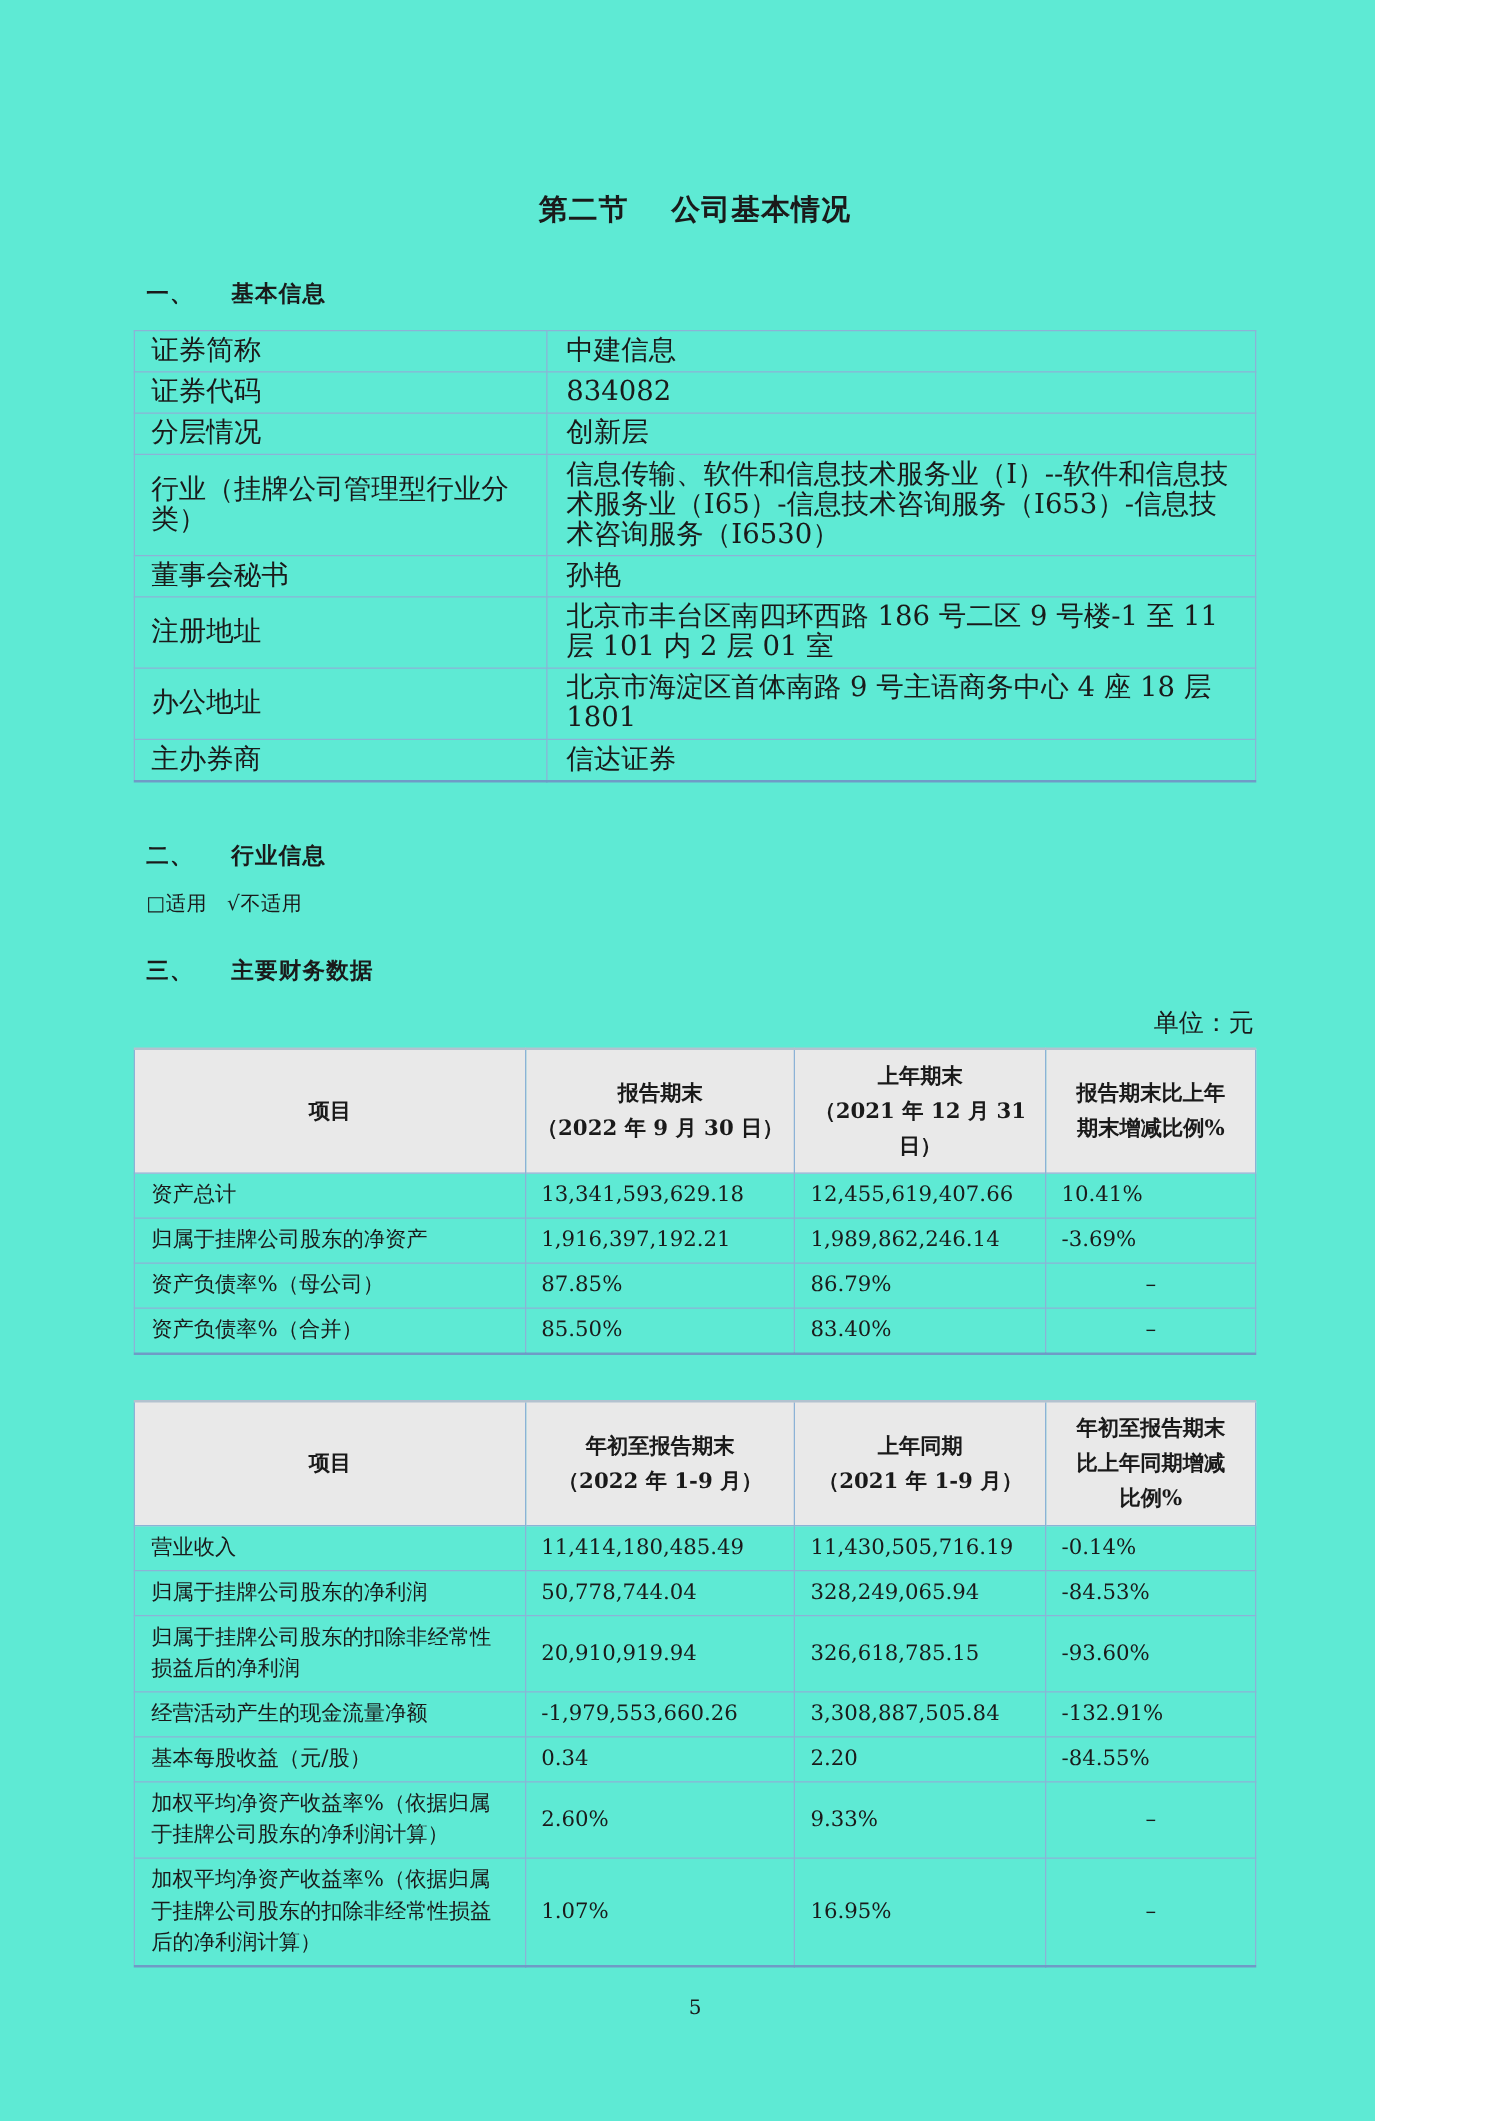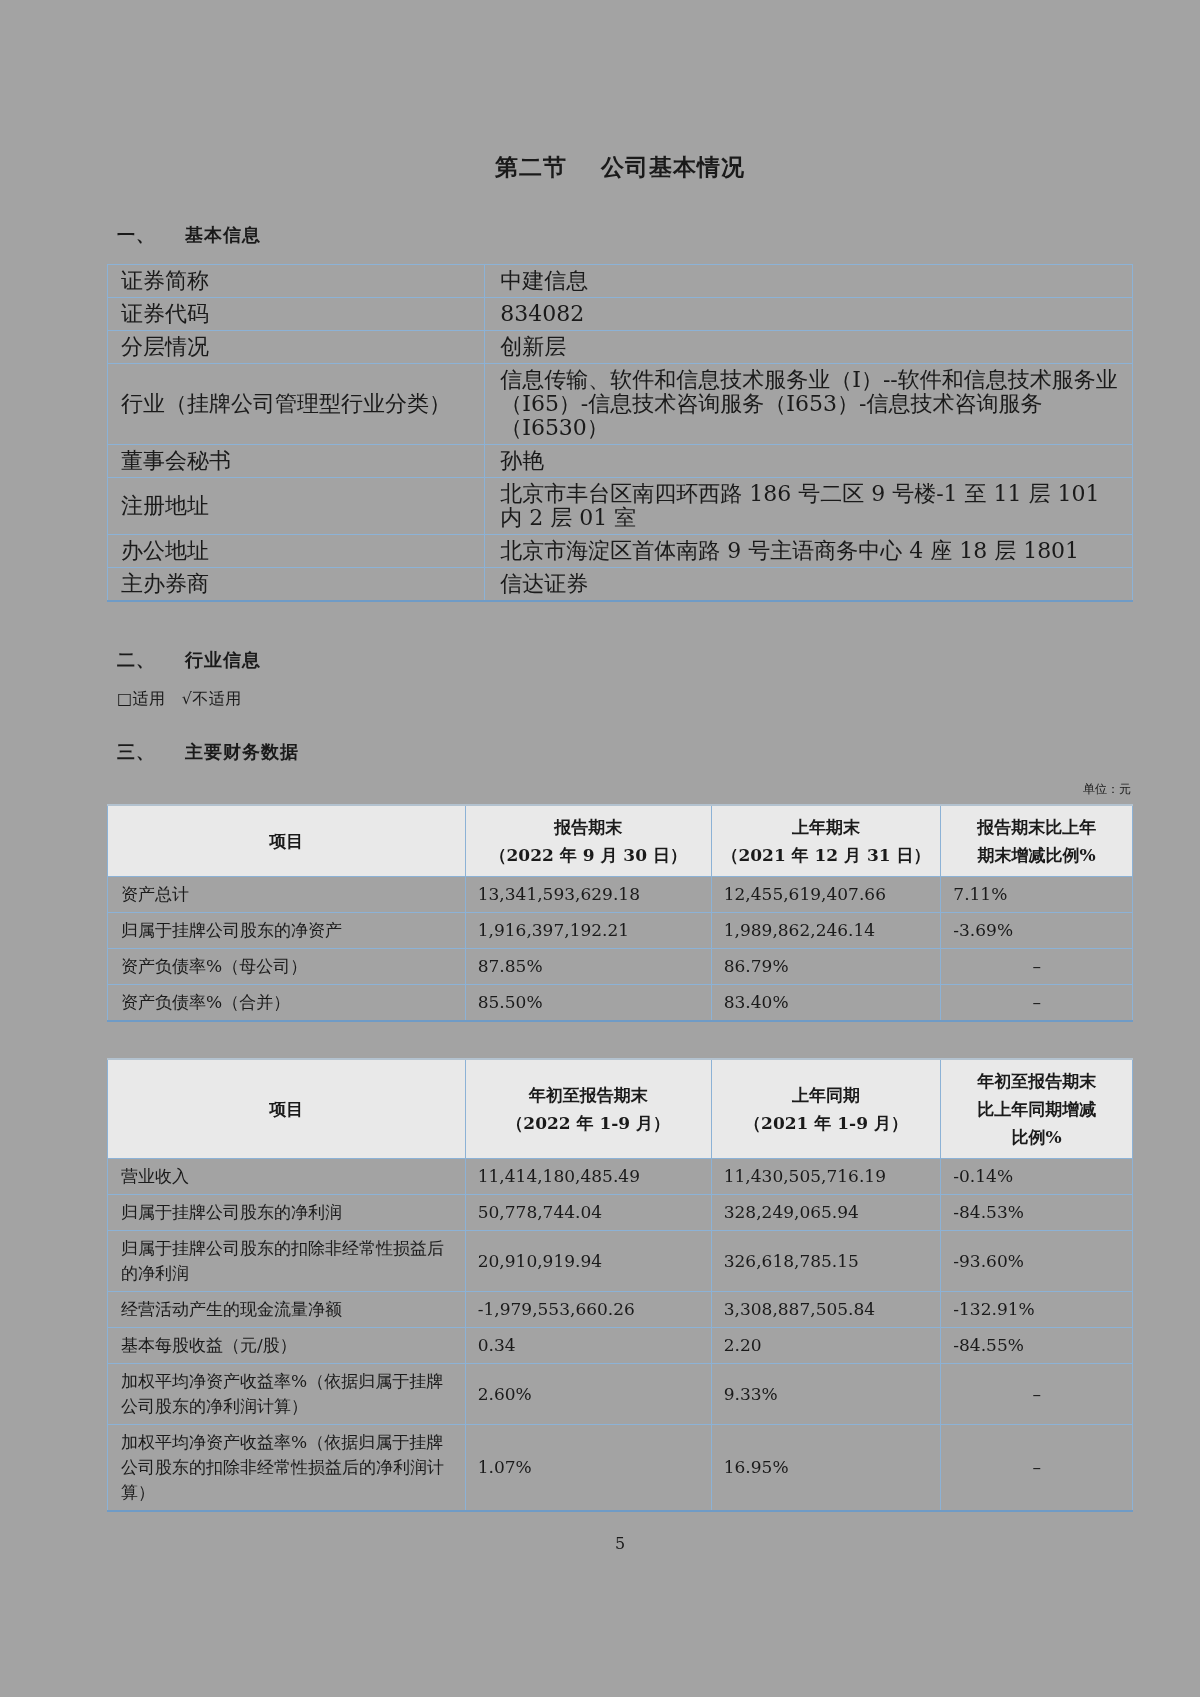--- a/index.html
+++ b/index.html
@@ -1,21 +1,21 @@
 <!DOCTYPE html>
 <html lang="zh"><head>
 <meta charset="utf-8">
 <style>
   * { margin:0; padding:0; box-sizing:border-box; }
   html,body { background:#ffffff; }
   body { font-family:"DejaVu Serif","Liberation Serif",serif; color:#1a1a1a; }
 
   .page {
-    width:1200px; height:1697px; background:#a3a3a3;
-    padding:152px 67px 0 107px; position:relative; overflow:hidden;
+    width:1100px; height:1697px; background:#5eead4;
+    padding:152px 95px 0 107px; position:relative; overflow:hidden;
   }
 
   .doc-title {
     display:flex; justify-content:center; align-items:baseline; gap:34px;
     font-family:"DejaVu Sans","Liberation Sans",sans-serif;
     font-weight:700; font-size:23px; letter-spacing:1px;
     margin-bottom:40px;
   }
 
   .sec {
@@ -35,21 +35,21 @@
     vertical-align:middle;
   }
   table.info col.c-label { width:36.8%; }
   table.info td.val { padding-left:15px;margin-top:12px; }
 
   .applicability {
     font-size:16px; margin:0 0 30px 10px; letter-spacing:0.5px;
     display:flex; gap:16px;
   }
 
-  .unit { text-align:right; font-size:12px; margin:4px 2px 6px 0; }
+  .unit { text-align:right; font-size:20px; margin:4px 2px 6px 0; }
 
   
   table.fin { font-size:17px; border-top:2px solid #b3c2cf; border-bottom:2px solid #6f9bc6; }
   table.fin th {
     background:#e9e9e9;
     font-family:"DejaVu Serif","Liberation Serif",serif;
     font-weight:700; text-align:center; vertical-align:middle;
     border:1px solid #8cb2d6; padding:7px 6px; line-height:28px;
     white-space:pre-line;
   }
@@ -163,21 +163,21 @@
 （2021 年 12 月 31 日）</th>
         <th>报告期末比上年
 期末增减比例%</th>
       </tr>
     </thead>
     <tbody>
       <tr>
         <td class="item">资产总计</td>
         <td class="num">13,341,593,629.18</td>
         <td class="num">12,455,619,407.66</td>
-        <td class="num">7.11%</td>
+        <td class="num">10.41%</td>
       </tr>
       <tr>
         <td class="item">归属于挂牌公司股东的净资产</td>
         <td class="num">1,916,397,192.21</td>
         <td class="num">1,989,862,246.14</td>
         <td class="num">-3.69%</td>
       </tr>
       <tr>
         <td class="item">资产负债率%（母公司）</td>
         <td class="num">87.85%</td>

